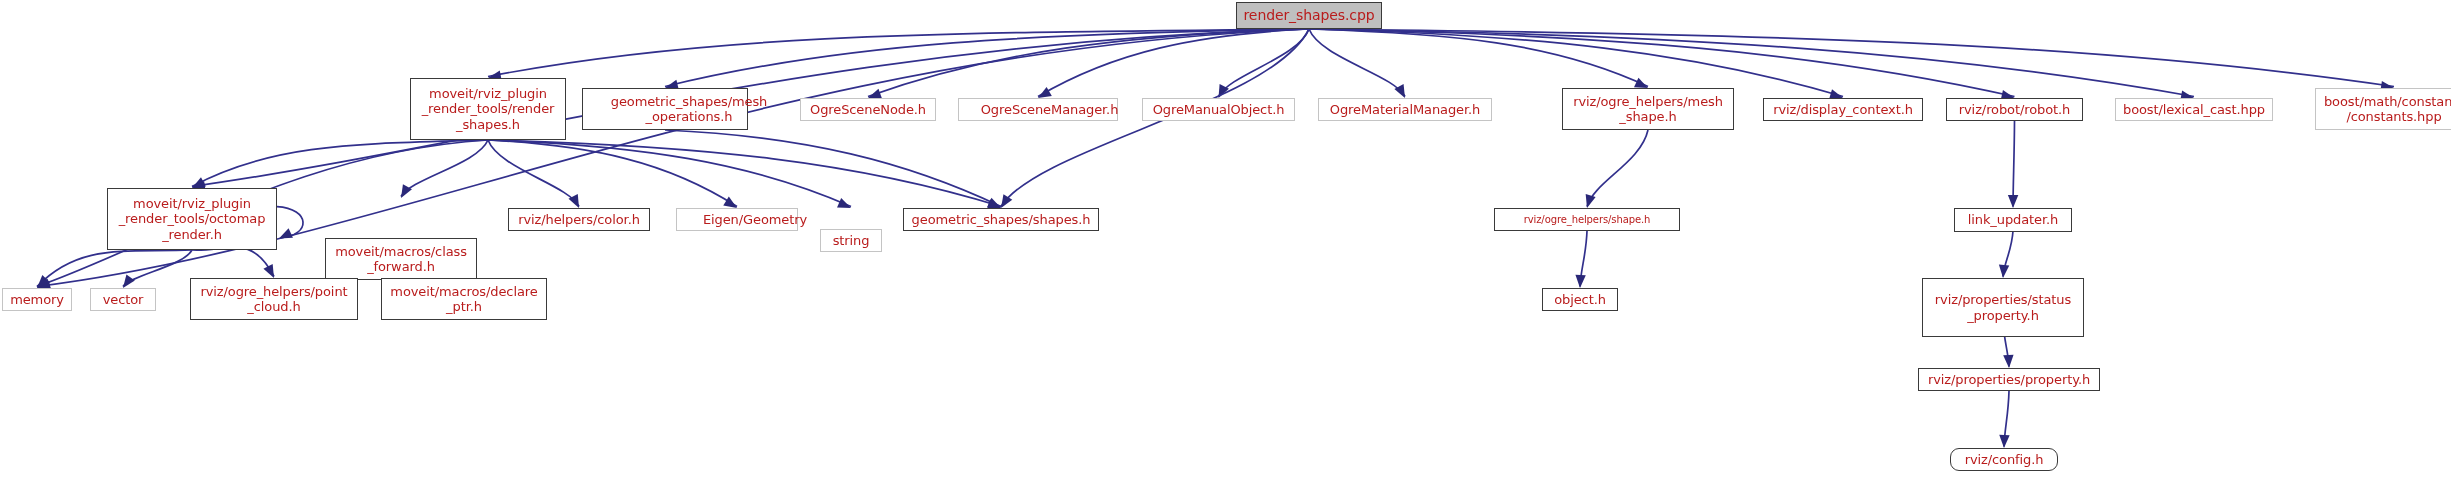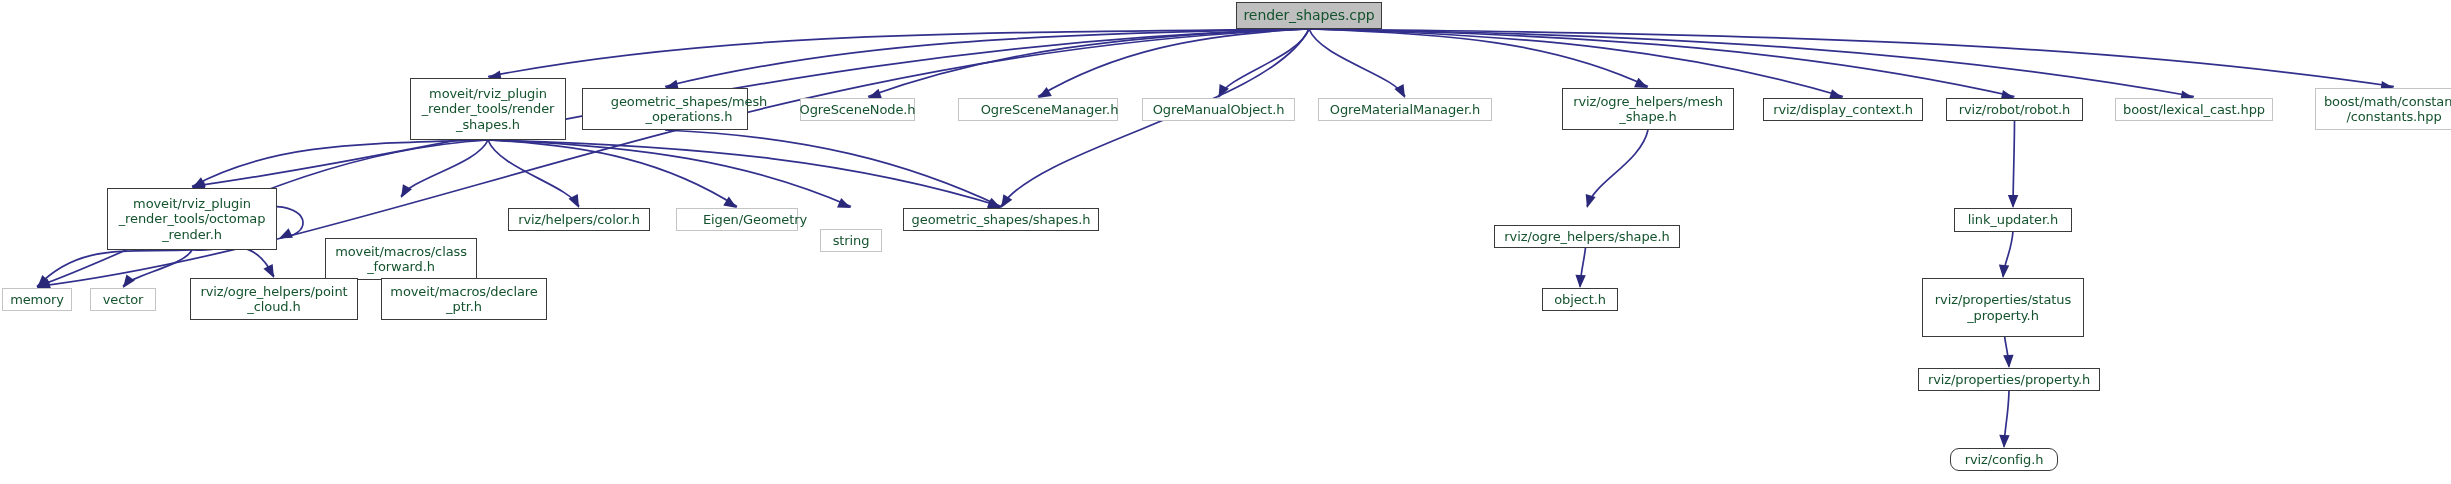--- a/index.html
+++ b/index.html
@@ -26,21 +26,21 @@
   }
   .node-box {
     position: absolute;
     box-sizing: border-box;
     display: flex;
     align-items: center;
     justify-content: center;
     text-align: center;
     line-height: 1.16;
     background: #ffffff;
-    color: #14532d;
+    color: #b91c1c;
     white-space: pre;
     letter-spacing: -0.1px;
   }
   .node-box.solid {
     border: 1.6px solid #3a3a3a;
   }
   .node-box.faint {
     border: 1.6px solid #c4c4c4;
   }
   .node-box.root {
@@ -129,41 +129,41 @@
       <path d="M 2009 391 C 2008.4 414.94, 2004.6 428.62, 2004 446.5" class="edge-path"></path>
       <polygon points="2004,448 1999.2389215231844,434.8329148351807 2009.6330708718367,435.1817117931891" class="edge-head"></polygon>
     </svg>
   <div id="nodes-layer">
       <div class="node-box root" style="left: 1236px; top: 2px; width: 146px; height: 27px; font-size: 14px;">render_shapes.cpp</div>
       <div class="node-box solid" style="left: 410px; top: 78px; width: 156px; height: 62px; font-size: 13px;">moveit/rviz_plugin
 _render_tools/render
 _shapes.h</div>
       <div class="node-box solid" style="left: 582px; top: 88px; width: 166px; height: 42px; font-size: 13px; padding-left: 48px;">geometric_shapes/mesh
 _operations.h</div>
-      <div class="node-box faint" style="left: 800px; top: 98px; width: 115px; height: 23px; font-size: 13px;">OgreSceneNode.h</div>
+      <div class="node-box faint" style="left: 800px; top: 98px; width: 136px; height: 23px; font-size: 13px;">OgreSceneNode.h</div>
       <div class="node-box faint" style="left: 958px; top: 98px; width: 160px; height: 23px; font-size: 13px; padding-left: 23px;">OgreSceneManager.h</div>
       <div class="node-box faint" style="left: 1142px; top: 98px; width: 153px; height: 23px; font-size: 13px;">OgreManualObject.h</div>
       <div class="node-box faint" style="left: 1318px; top: 98px; width: 174px; height: 23px; font-size: 13px;">OgreMaterialManager.h</div>
       <div class="node-box solid" style="left: 1562px; top: 88px; width: 172px; height: 42px; font-size: 13px;">rviz/ogre_helpers/mesh
 _shape.h</div>
       <div class="node-box solid" style="left: 1763px; top: 98px; width: 160px; height: 23px; font-size: 13px;">rviz/display_context.h</div>
       <div class="node-box solid" style="left: 1946px; top: 98px; width: 137px; height: 23px; font-size: 13px;">rviz/robot/robot.h</div>
       <div class="node-box faint" style="left: 2115px; top: 98px; width: 158px; height: 23px; font-size: 13px;">boost/lexical_cast.hpp</div>
       <div class="node-box faint" style="left: 2315px; top: 88px; width: 158px; height: 42px; font-size: 13px;">boost/math/constants
 /constants.hpp</div>
       <div class="node-box solid" style="left: 107px; top: 188px; width: 170px; height: 62px; font-size: 13px;">moveit/rviz_plugin
 _render_tools/octomap
 _render.h</div>
       <div class="node-box solid" style="left: 325px; top: 198px; width: 152px; height: 42px; font-size: 13px; margin-top: 40px;">moveit/macros/class
 _forward.h</div>
       <div class="node-box solid" style="left: 508px; top: 208px; width: 142px; height: 23px; font-size: 13px;">rviz/helpers/color.h</div>
       <div class="node-box faint" style="left: 676px; top: 208px; width: 122px; height: 23px; font-size: 13px; padding-left: 36px;">Eigen/Geometry</div>
       <div class="node-box faint" style="left: 820px; top: 208px; width: 62px; height: 23px; font-size: 13px; margin-top: 21px;">string</div>
       <div class="node-box solid" style="left: 903px; top: 208px; width: 196px; height: 23px; font-size: 13px;">geometric_shapes/shapes.h</div>
-      <div class="node-box solid" style="left: 1494px; top: 208px; width: 186px; height: 23px; font-size: 13px; margin-top: 17px;">rviz/ogre_helpers/shape.h</div>
+      <div class="node-box solid" style="left: 1494px; top: 208px; width: 186px; height: 23px; font-size: 10px;">rviz/ogre_helpers/shape.h</div>
       <div class="node-box solid" style="left: 1954px; top: 208px; width: 118px; height: 24px; font-size: 13px;">link_updater.h</div>
       <div class="node-box faint" style="left: 2px; top: 288px; width: 70px; height: 23px; font-size: 13px;">memory</div>
       <div class="node-box faint" style="left: 90px; top: 288px; width: 66px; height: 23px; font-size: 13px;">vector</div>
       <div class="node-box solid" style="left: 190px; top: 278px; width: 168px; height: 42px; font-size: 13px;">rviz/ogre_helpers/point
 _cloud.h</div>
       <div class="node-box solid" style="left: 381px; top: 278px; width: 166px; height: 42px; font-size: 13px;">moveit/macros/declare
 _ptr.h</div>
       <div class="node-box solid" style="left: 1542px; top: 288px; width: 76px; height: 23px; font-size: 13px;">object.h</div>
       <div class="node-box solid" style="left: 1922px; top: 278px; width: 162px; height: 59px; font-size: 13px;">rviz/properties/status
 _property.h</div>

